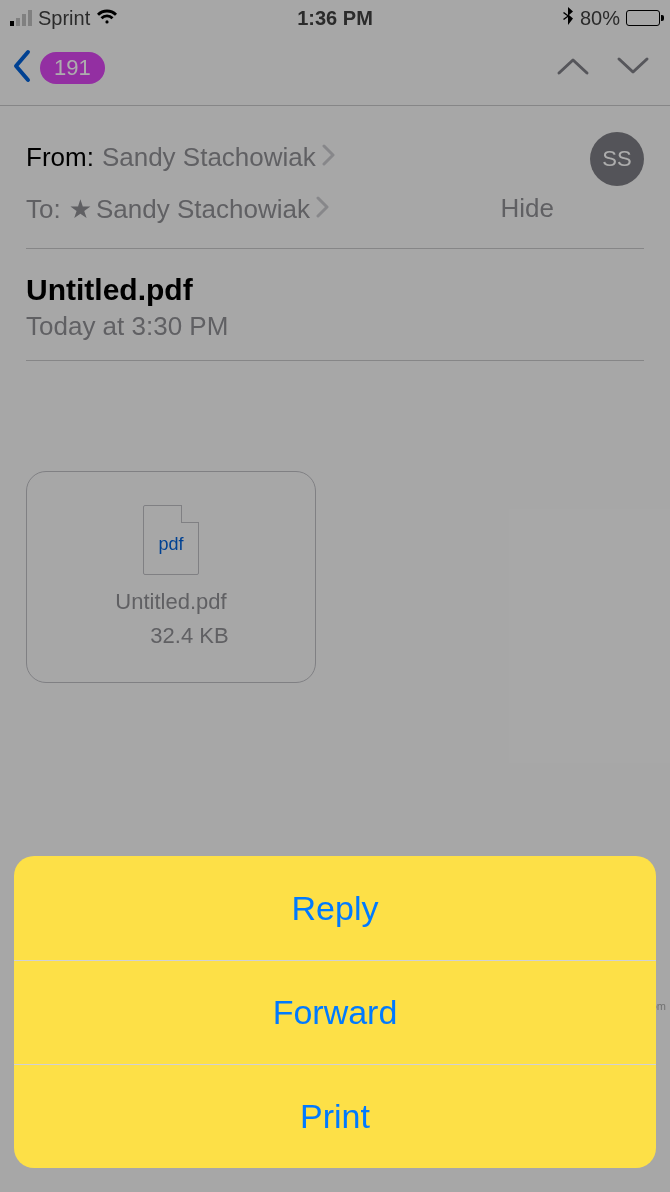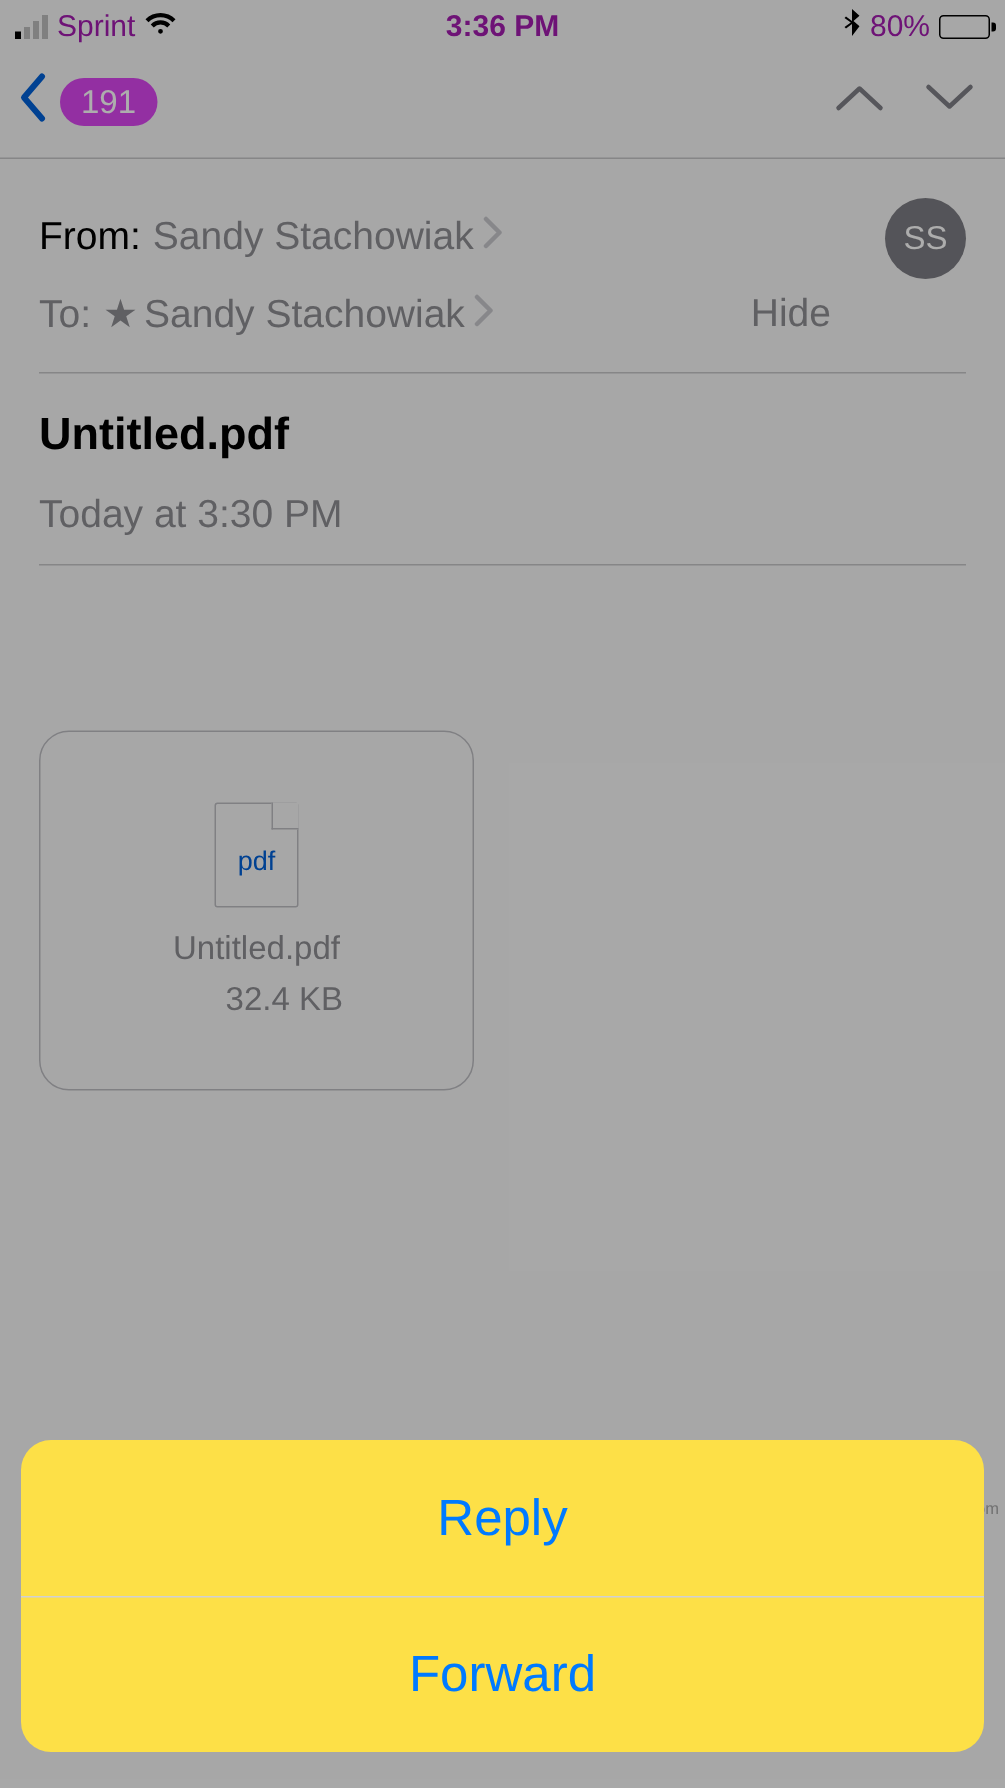--- a/index.html
+++ b/index.html
@@ -4,21 +4,21 @@
 <style>
   * { box-sizing: border-box; margin: 0; padding: 0; }
   html, body { width: 670px; height: 1192px; overflow: hidden; font-family: -apple-system, "Helvetica Neue", Helvetica, Arial, sans-serif; }
   body { background: #f7f7f7; position: relative; }
 
   
   .screen { width: 100%; height: 100%; background: #f7f7f7; position: relative; }
   .dimmer { position: absolute; inset: 0; background: rgba(0,0,0,0.32); z-index: 50; }
 
   
-  .statusbar { height: 36px; display: flex; align-items: center; justify-content: space-between; padding: 0 10px; font-size: 20px; font-weight: 400; color: #a21caf; }
+  .statusbar { height: 36px; display: flex; align-items: center; justify-content: space-between; padding: 0 10px; font-size: 20px; font-weight: 400; color: #404040; }
   .statusbar .left, .statusbar .right, .statusbar .center { display: flex; align-items: center; gap: 6px; }
   .statusbar .center { position: absolute; left: 50%; transform: translateX(-50%); font-weight: 600; }
   .signal { display: inline-flex; align-items: flex-end; gap: 2px; height: 16px; }
   .signal span { width: 4px; background: #bdbdbd; display: inline-block; }
   .signal span:nth-child(1){height:5px;background:#000;}
   .signal span:nth-child(2){height:8px;}
   .signal span:nth-child(3){height:12px;}
   .signal span:nth-child(4){height:16px;}
   .battery { display:inline-flex; align-items:center; }
   .battery .shell { width:34px; height:16px; border:1.5px solid #000; border-radius:3px; position:relative; }
@@ -41,24 +41,24 @@
   .label-from { color:#000; font-weight:400; margin-right:8px;}
   .name { color:#8e8e93; }
   .small-chevron { color:#c7c7cc; margin-left:6px; font-size: 28px;}
   .to-line .label-to { color:#8e8e93; margin-right:8px;}
   .to-line .star { color:#8e8e93; margin-right:4px;}
   .hide { color:#8e8e93; font-size:26px; position:absolute; right:90px; bottom:24px;}
   .avatar { width:54px; height:54px; border-radius:50%; background:#7d7d83; color:#fff; display:flex; align-items:center; justify-content:center; font-size:22px; font-weight:500; position:absolute; right:0; top:26px;}
 
   .subject-block { padding: 24px 0 18px 0; border-bottom: 1px solid #c6c6c8;}
   .subject { font-size: 30px; font-weight:600; color:#000; }
-  .date { font-size: 26px; color:#8e8e93; margin-top:20px;}
+  .date { font-size: 26px; color:#8e8e93; margin-top:4px;}
 
   .attachment-area { padding-top: 110px; }
-  .attachment { width: 290px; height: 240px; border:1px solid #bdbdc2; border-radius: 20px; display:flex; flex-direction:column; align-items:center; justify-content:center; gap:8px;}
+  .attachment { width: 290px; height: 212px; border:1px solid #bdbdc2; border-radius: 20px; display:flex; flex-direction:column; align-items:center; justify-content:center; gap:8px;}
   .file-icon { width:56px; height:70px; border:1.5px solid #bdbdc2; border-radius:2px; position:relative; display:flex; align-items:center; justify-content:center;}
   .file-icon .fold { position:absolute; top:-1px; right:-1px; width:18px; height:18px; background:#f7f7f7; border-left:1.5px solid #bdbdc2; border-bottom:1.5px solid #bdbdc2;}
   .file-icon .ext { color:#0060d8; font-size:18px; font-weight:500; margin-top:8px;}
   .att-name { color:#8e8e93; font-size:22px; margin-top:6px;}
   .att-size { color:#8e8e93; font-size:22px;margin-left:37px;}
 
   
   .sheet-wrap { position:absolute; left:0; right:0; bottom:10px; padding: 0 14px; z-index: 100; }
   .sheet-group { background:#fde047; border-radius: 20px; overflow:hidden; margin-bottom: 14px; }
   .sheet-btn { height: 104px; display:flex; align-items:center; justify-content:center; font-size: 34px; color:#007aff; background:transparent; width:100%; border:none; cursor:pointer; }
@@ -81,21 +81,21 @@
           <span></span>
           <span></span>
       </span>
       <span>Sprint</span>
       <span>
         <svg width="22" height="16" viewBox="0 0 22 16">
             <path d="M11 14.5a1.6 1.6 0 100-3.2 1.6 1.6 0 000 3.2zM4.5 8.3a9 9 0 0113 0l-2 2a6.2 6.2 0 00-9 0l-2-2zM1 4.8a14 14 0 0120 0l-2 2a11.2 11.2 0 00-16 0l-2-2z" fill="#000"></path>
           </svg>
       </span>
     </div>
-    <div class="center">3:36 PM</div>
+    <div class="center">1:36 PM</div>
     <div class="right">
       <span>
         <svg width="12" height="20" viewBox="0 0 12 20">
             <path d="M6 1l5 4.5L7 9l4 3.5L6 19V11L2 14l-1-1 4.2-3L1 7l1-1 4 3V1z" fill="#000"></path>
           </svg>
       </span>
       <span>80%</span>
       <span class="battery">
         <span class="shell"><span class="fill" style="width:80%"></span></span>
       </span>
@@ -168,16 +168,17 @@
   </div>
 
   <div class="watermark">www.frfam.com</div>
 
   <div class="dimmer"></div>
 
   <div class="sheet-wrap">
     <div class="sheet-group">
       <button class="sheet-btn">Reply</button>
       <button class="sheet-btn">Forward</button>
+      <button class="sheet-btn">Print</button>
     </div>
   </div>
 
 </div>
 
 </body></html>

